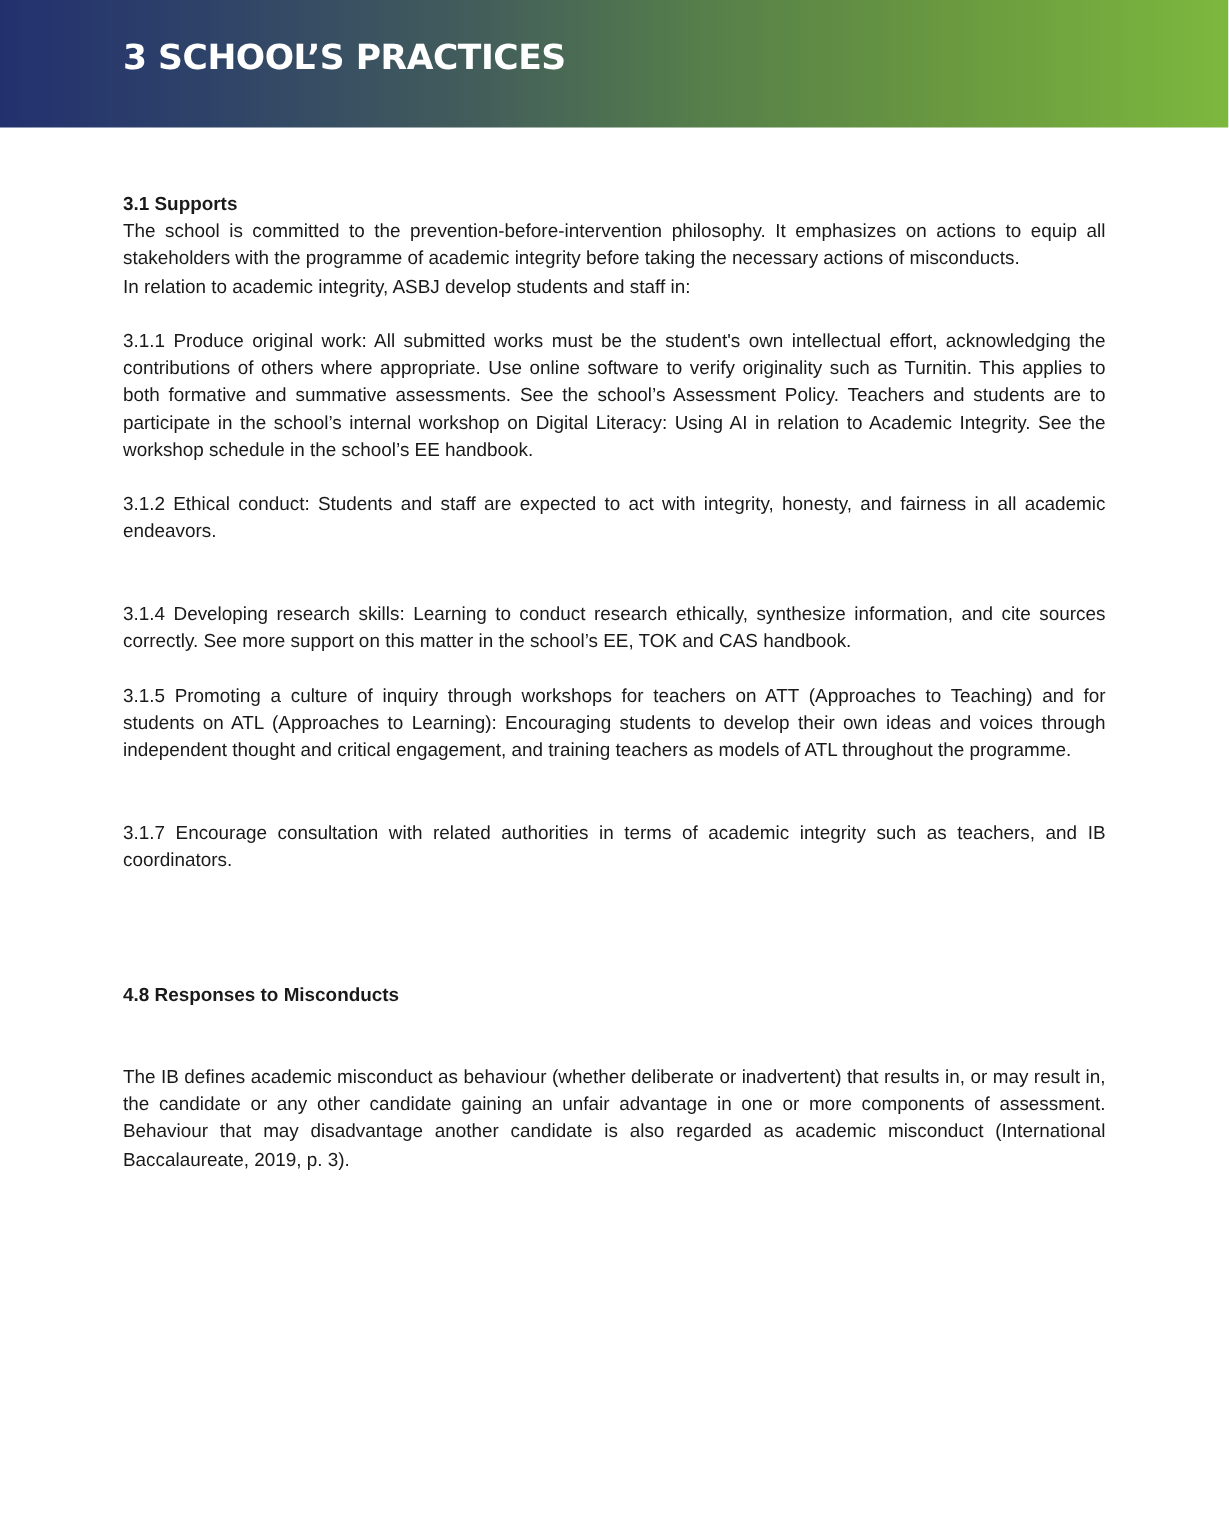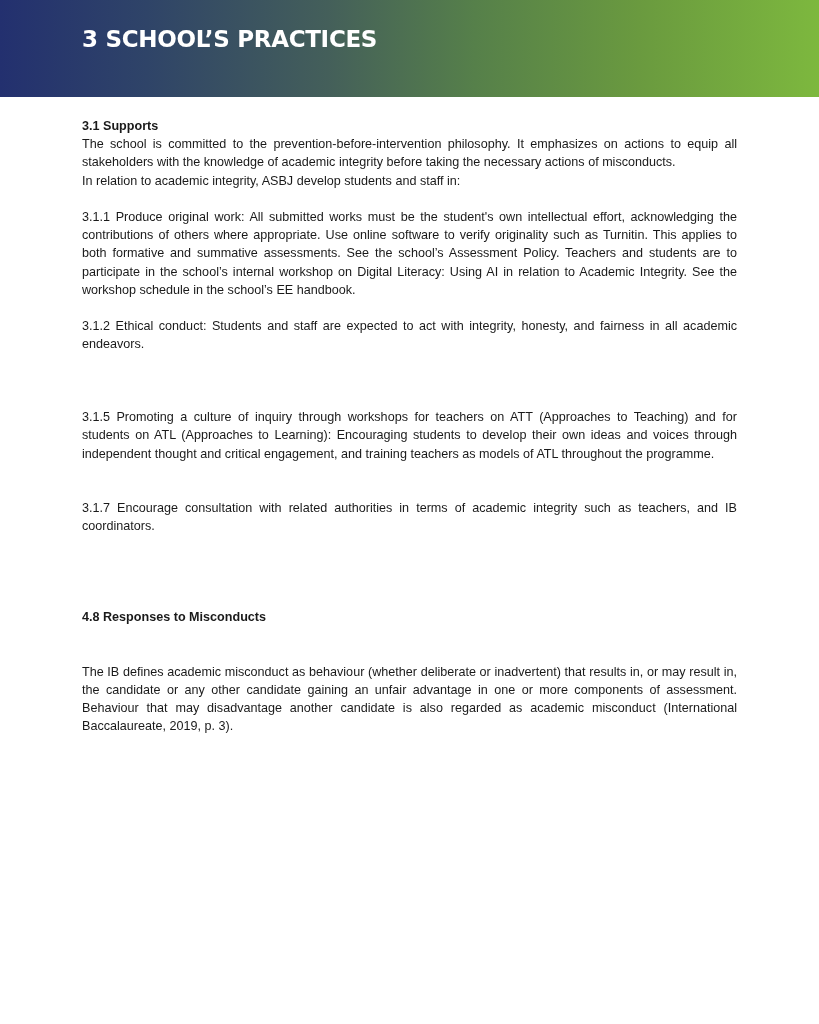--- a/index.html
+++ b/index.html
@@ -1,53 +1,54 @@
 <!DOCTYPE html>
 <html><head>
 <meta charset="utf-8">
 <style>
   html, body { margin: 0; padding: 0; background: #ffffff; }
   body { width: 819px; height: 1024px; position: relative; overflow: hidden; }
   .header {
-    position: absolute; left: 0; top: 0; width: 819px; height: 97px;
+    position: absolute; left: 0; top: 0; width: 819px; height: 85px;
     background: linear-gradient(90deg, #23306f 0%, #2f4468 18%, #445f5a 40%, #56804a 58%, #6a9a3f 78%, #7db83e 100%);
   }
   .header-title {
     position: absolute; left: 82px; top: 26px;
     font-family: "DejaVu Sans", sans-serif; font-weight: bold;
     font-size: 23px; letter-spacing: -0.3px; color: #ffffff;
   }
   .content {
-    position: absolute; left: 82px; top: 117px; width: 655px;
+    position: absolute; left: 82px; top: 127px; width: 655px;
     font-family: "Liberation Sans", sans-serif; font-size: 12.6px;
     line-height: 18.2px; color: #1a1a1a; text-align: justify;
   }
   .content p { margin: 0; }
   .h { font-weight: bold; }
   .gap { height: 18.2px; }
   .gap2 { height: 36px; }
   .lastline-left { text-align: justify; text-align-last: left; }
 </style>
 </head>
 <body>
 
 <div class="header">
   <div class="header-title">3 SCHOOL’S PRACTICES</div>
 </div>
 
 <div class="content">
   <p class="h">3.1 Supports</p>
-  <p class="lastline-left">The school is committed to the prevention-before-intervention philosophy. It emphasizes on actions to equip all stakeholders with the knowledge of academic integrity before taking the necessary actions of misconducts.</p>
+  <p class="lastline-left">The school is committed to the prevention-before-intervention philosophy. It emphasizes on actions to equip all stakeholders with the programme of academic integrity before taking the necessary actions of misconducts.</p>
   <p class="lastline-left">In relation to academic integrity, ASBJ develop students and staff in:</p>
   <div class="gap"></div>
   <p class="lastline-left">3.1.1 Produce original work: All submitted works must be the student's own intellectual effort, acknowledging the contributions of others where appropriate. Use online software to verify originality such as Turnitin. This applies to both formative and summative assessments. See the school’s Assessment Policy. Teachers and students are to participate in the school’s internal workshop on Digital Literacy: Using AI in relation to Academic Integrity. See the workshop schedule in the school’s EE handbook.</p>
   <div class="gap"></div>
   <p class="lastline-left">3.1.2 Ethical conduct: Students and staff are expected to act with integrity, honesty, and fairness in all academic endeavors.</p>
   <div class="gap"></div>
   <div class="gap"></div>
+  <p class="lastline-left">3.1.4 Developing research skills: Learning to conduct research ethically, synthesize information, and cite sources correctly. See more support on this matter in the school’s EE, TOK and CAS  handbook.</p>
   <div class="gap"></div>
   <p class="lastline-left">3.1.5 Promoting a culture of inquiry through workshops for teachers on ATT (Approaches to Teaching) and for students on ATL (Approaches to Learning): Encouraging students to develop their own ideas and voices through independent thought and critical engagement, and training teachers as models of ATL throughout the programme.</p>
   <div class="gap"></div>
   <div class="gap"></div>
   <p class="lastline-left">3.1.7 Encourage consultation with related authorities in terms of academic integrity such as teachers, and IB coordinators.</p>
   <div class="gap"></div>
   <div class="gap2"></div>
   <div class="gap"></div>
   <p class="h">4.8 Responses to Misconducts</p>
   <div class="gap"></div>

